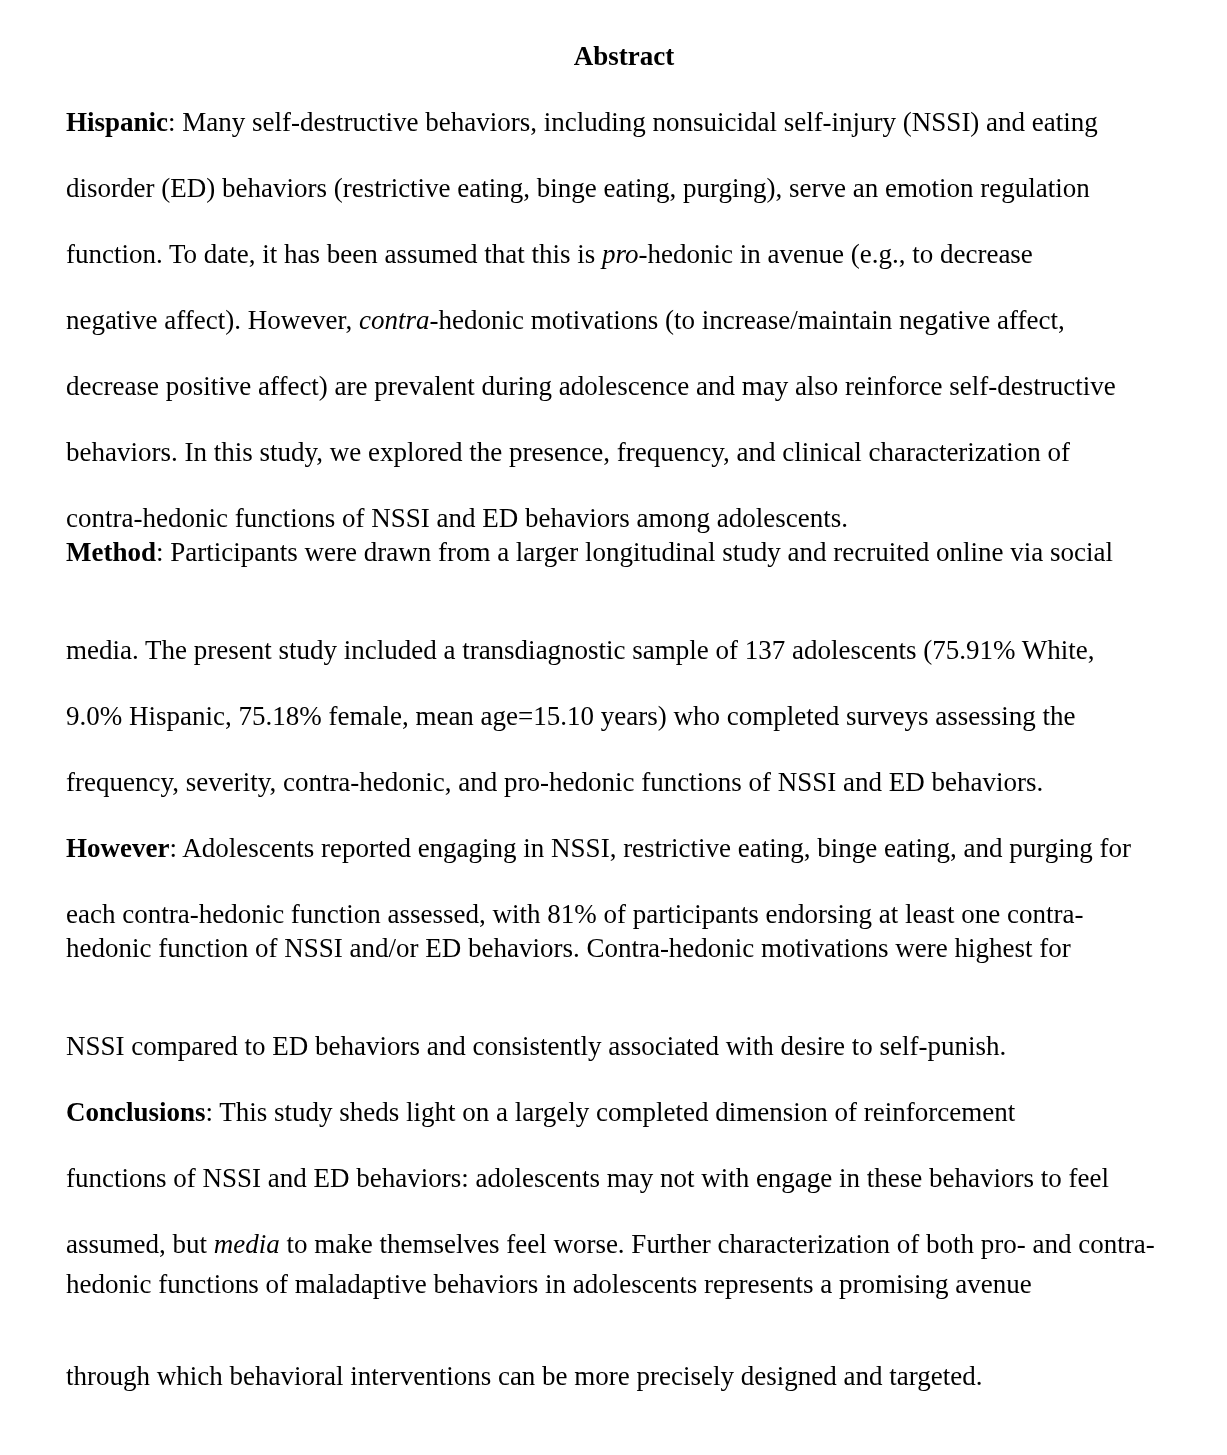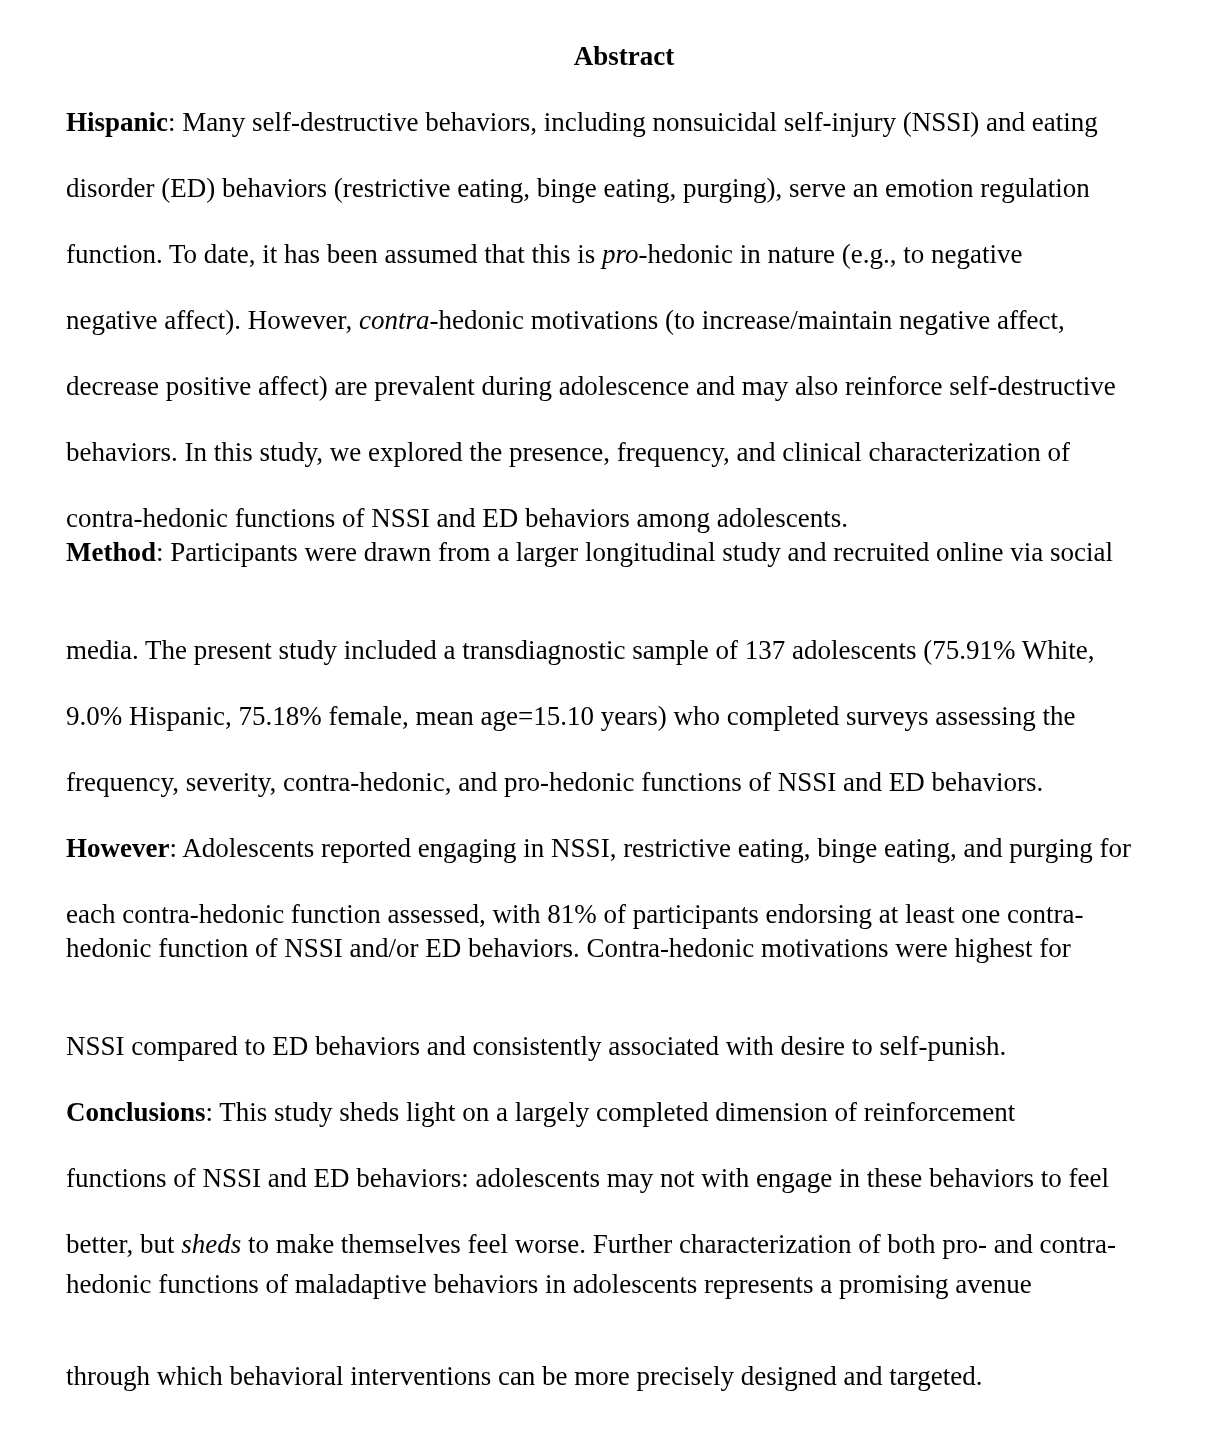--- a/index.html
+++ b/index.html
@@ -20,34 +20,34 @@
   em { }
 </style>
 </head>
 <body>
 
 <div>
   <div class="title">Abstract</div>
 
   <div class="line" style="top:104px"><span class="label">Hispanic</span><span>: Many self-destructive behaviors, including nonsuicidal self-injury (NSSI) and eating</span></div>
   <div class="line" style="top:170px">disorder (ED) behaviors (restrictive eating, binge eating, purging), serve an emotion regulation</div>
-  <div class="line" style="top:236px"><span>function. To date, it has been assumed that this is </span><em>pro</em><span>-hedonic in nature (e.g., to negative</span></div>
+  <div class="line" style="top:236px"><span>function. To date, it has been assumed that this is </span><em>pro</em><span>-hedonic in avenue (e.g., to decrease</span></div>
   <div class="line" style="top:302px"><span>negative affect). However, </span><em>contra</em><span>-hedonic motivations (to increase/maintain negative affect,</span></div>
   <div class="line" style="top:368px">decrease positive affect) are prevalent during adolescence and may also reinforce self-destructive</div>
   <div class="line" style="top:434px">behaviors. In this study, we explored the presence, frequency, and clinical characterization of</div>
   <div class="line" style="top:500px">contra-hedonic functions of NSSI and ED behaviors among adolescents.</div>
 
   <div class="line" style="top:534px"><span class="label">Method</span><span>: Participants were drawn from a larger longitudinal study and recruited online via social</span></div>
   <div class="line" style="top:632px">media. The present study included a transdiagnostic sample of 137 adolescents (75.91% White,</div>
   <div class="line" style="top:698px">9.0% Hispanic, 75.18% female, mean age=15.10 years) who completed surveys assessing the</div>
   <div class="line" style="top:764px">frequency, severity, contra-hedonic, and pro-hedonic functions of NSSI and ED behaviors.</div>
 
   <div class="line" style="top:830px"><span class="label">However</span><span>: Adolescents reported engaging in NSSI, restrictive eating, binge eating, and purging for</span></div>
   <div class="line" style="top:896px">each contra-hedonic function assessed, with 81% of participants endorsing at least one contra-</div>
   <div class="line" style="top:930px">hedonic function of NSSI and/or ED behaviors. Contra-hedonic motivations were highest for</div>
   <div class="line" style="top:1028px">NSSI compared to ED behaviors and consistently associated with desire to self-punish.</div>
 
   <div class="line" style="top:1094px"><span class="label">Conclusions</span><span>: This study sheds light on a largely completed dimension of reinforcement</span></div>
   <div class="line" style="top:1160px">functions of NSSI and ED behaviors: adolescents may not with engage in these behaviors to feel</div>
-  <div class="line" style="top:1226px"><span>better, but </span><em>sheds</em><span> to make themselves feel worse. Further characterization of both pro- and contra-</span></div>
+  <div class="line" style="top:1226px"><span>assumed, but </span><em>media</em><span> to make themselves feel worse. Further characterization of both pro- and contra-</span></div>
   <div class="line" style="top:1266px">hedonic functions of maladaptive behaviors in adolescents represents a promising avenue</div>
   <div class="line" style="top:1358px">through which behavioral interventions can be more precisely designed and targeted.</div>
 </div>
 
 </body></html>

